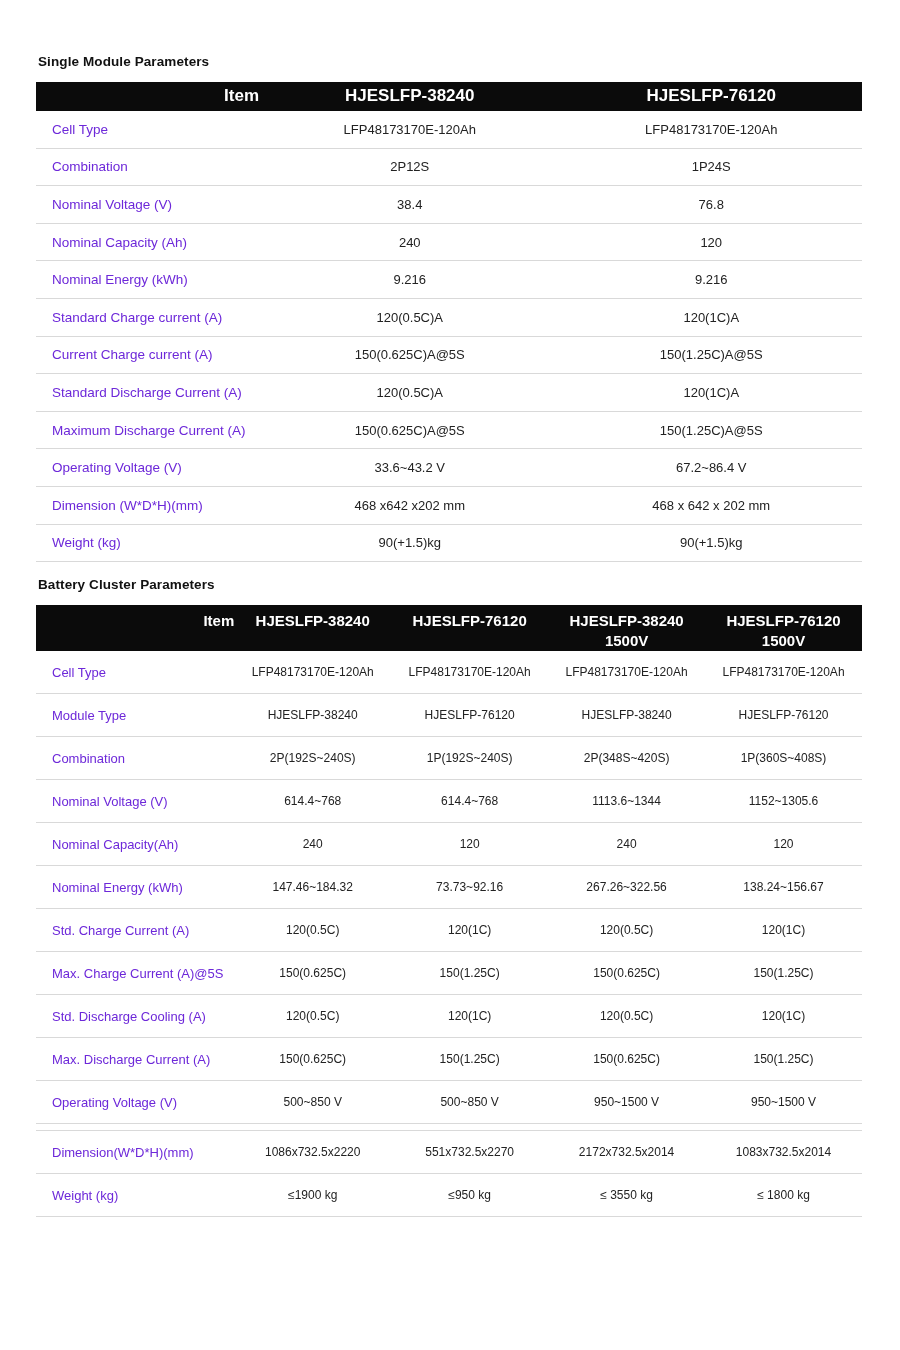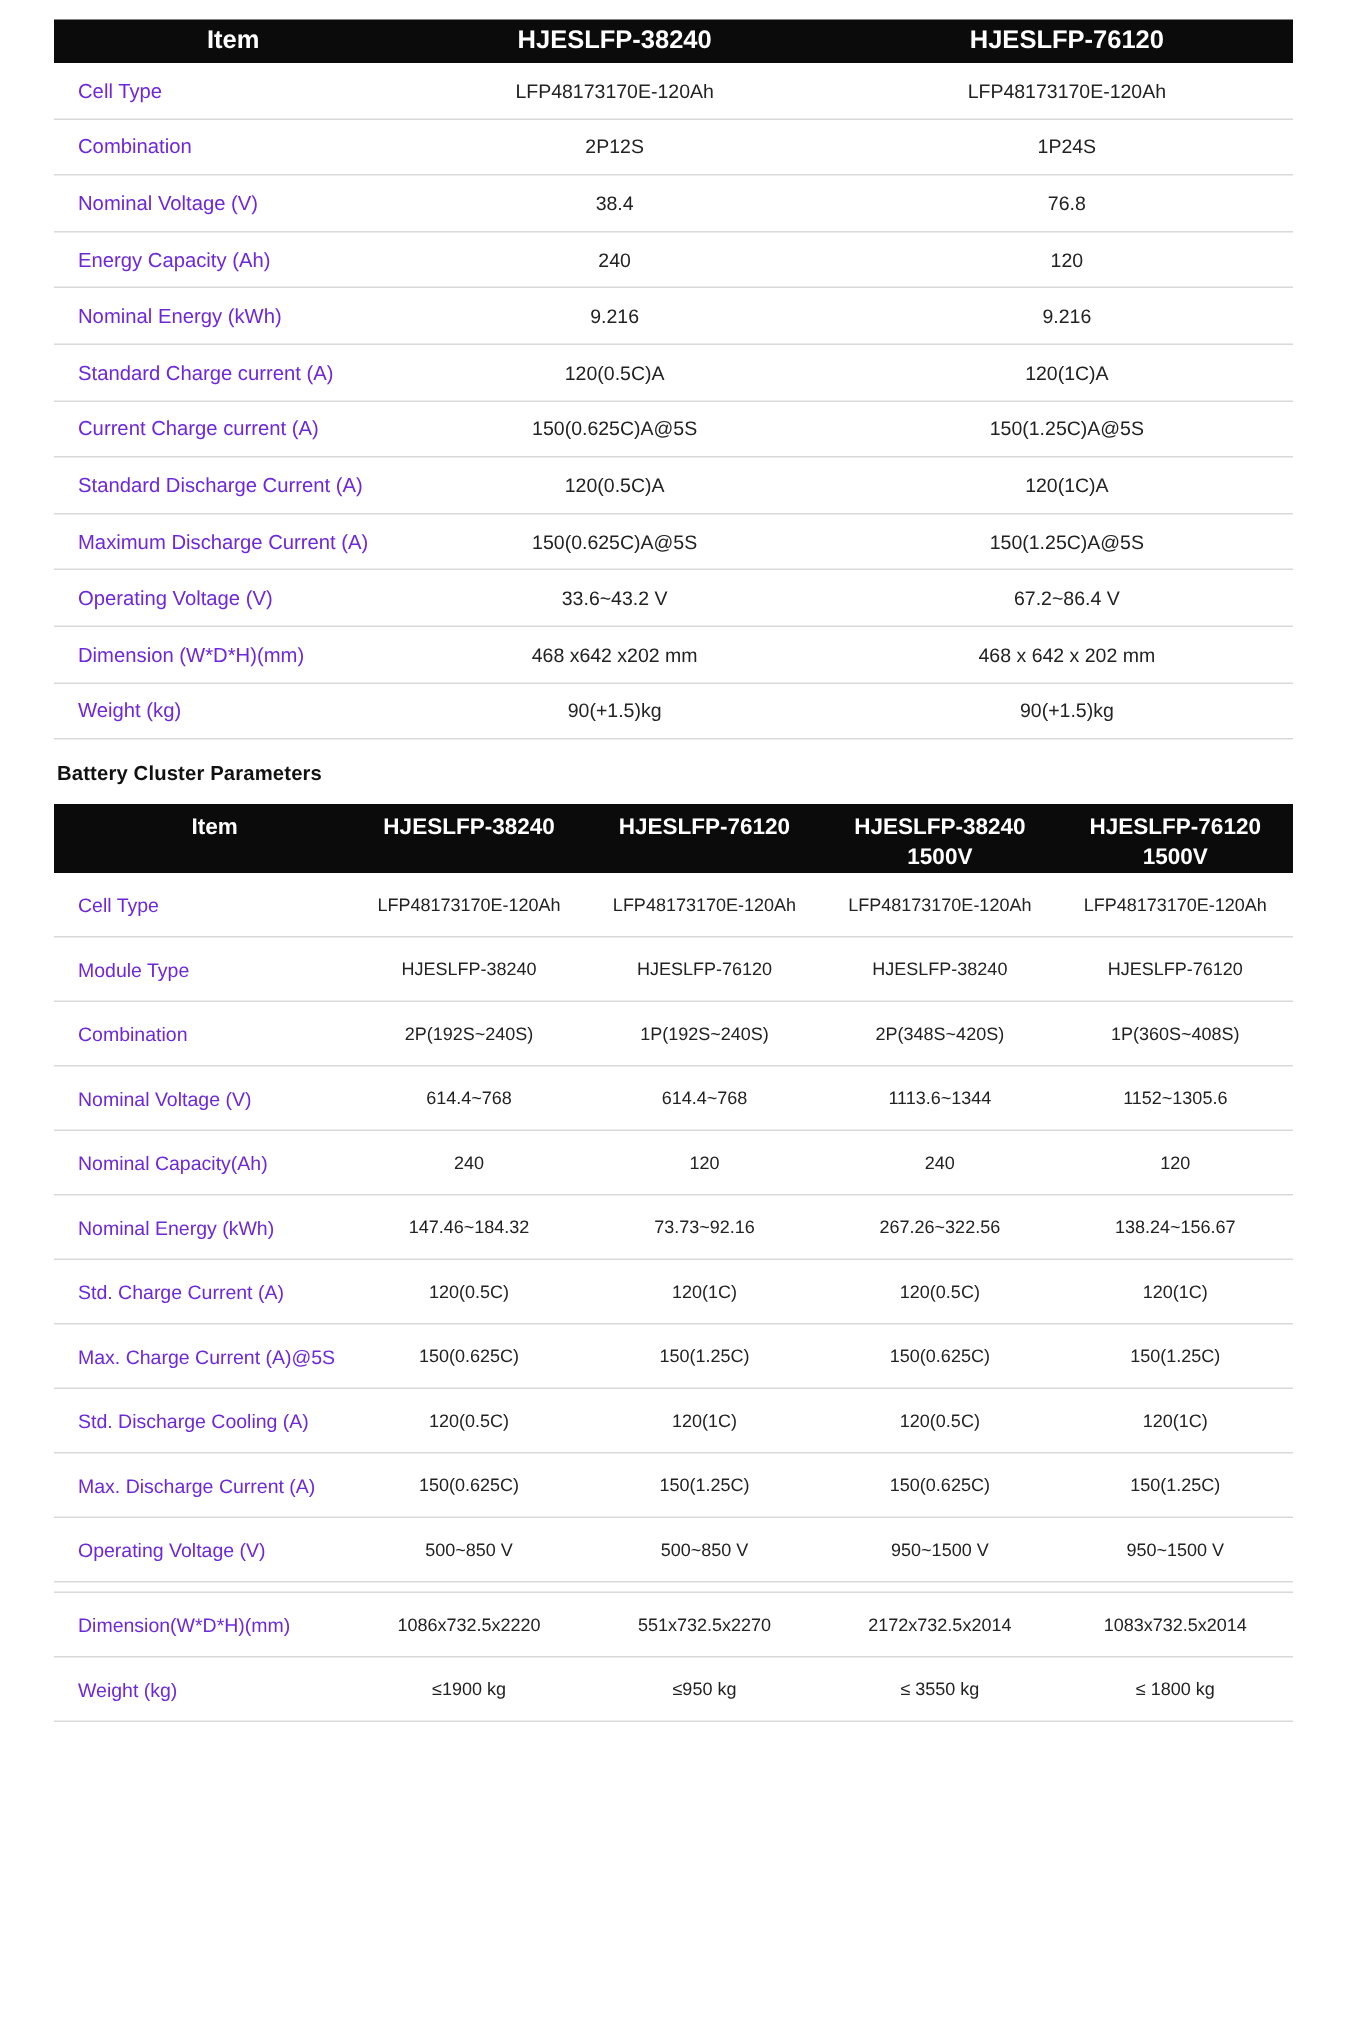--- a/index.html
+++ b/index.html
@@ -34,21 +34,21 @@
     background: #0b0b0b;
     color: #ffffff;
     display: flex;
     font-weight: bold;
   }
   .t1 .thead { height: 29px; align-items: center; font-size: 17px; }
   .t2 .thead { height: 46px; align-items: flex-start; font-size: 15px; padding-top: 6px; }
 
   .th { text-align: center; line-height: 1.3; }
   .th .sub-line { display: block; }
-  .t1 .th.item, .t2 .th.item { text-align: center; padding-left: 16px; }
+  .t1 .th.item, .t2 .th.item { text-align: right; padding-left: 16px; }
 
   .t1 .th.item { flex: 0 0 27%; }
   .t1 .th.col  { flex: 0 0 36.5%; }
   .t2 .th.item { flex: 0 0 24%; }
   .t2 .th.col  { flex: 0 0 19%; }
 
   
   .tr {
     display: flex;
     align-items: center;
@@ -72,20 +72,21 @@
   .rule-gap {
     height: 7px;
     border-bottom: 1px solid #d9d9d9;
   }
 </style>
 </head>
 <body>
 
 <div class="page">
 
+  <h2 class="section-title title-1">Single Module Parameters</h2>
 
   <div class="spec-table t1">
     <div class="thead">
       <div class="th item">Item</div>
       <div class="th col">HJESLFP-38240</div>
       <div class="th col">HJESLFP-76120</div>
     </div>
     <div class="tbody" id="t1body">
         <div class="tr">
           <div class="td lab">Cell Type</div>
@@ -96,21 +97,21 @@
           <div class="td lab">Combination</div>
           <div class="td val">2P12S</div>
           <div class="td val">1P24S</div>
         </div>
         <div class="tr">
           <div class="td lab">Nominal Voltage (V)</div>
           <div class="td val">38.4</div>
           <div class="td val">76.8</div>
         </div>
         <div class="tr">
-          <div class="td lab">Energy Capacity (Ah)</div>
+          <div class="td lab">Nominal Capacity (Ah)</div>
           <div class="td val">240</div>
           <div class="td val">120</div>
         </div>
         <div class="tr">
           <div class="td lab">Nominal Energy (kWh)</div>
           <div class="td val">9.216</div>
           <div class="td val">9.216</div>
         </div>
         <div class="tr">
           <div class="td lab">Standard Charge current (A)</div>

